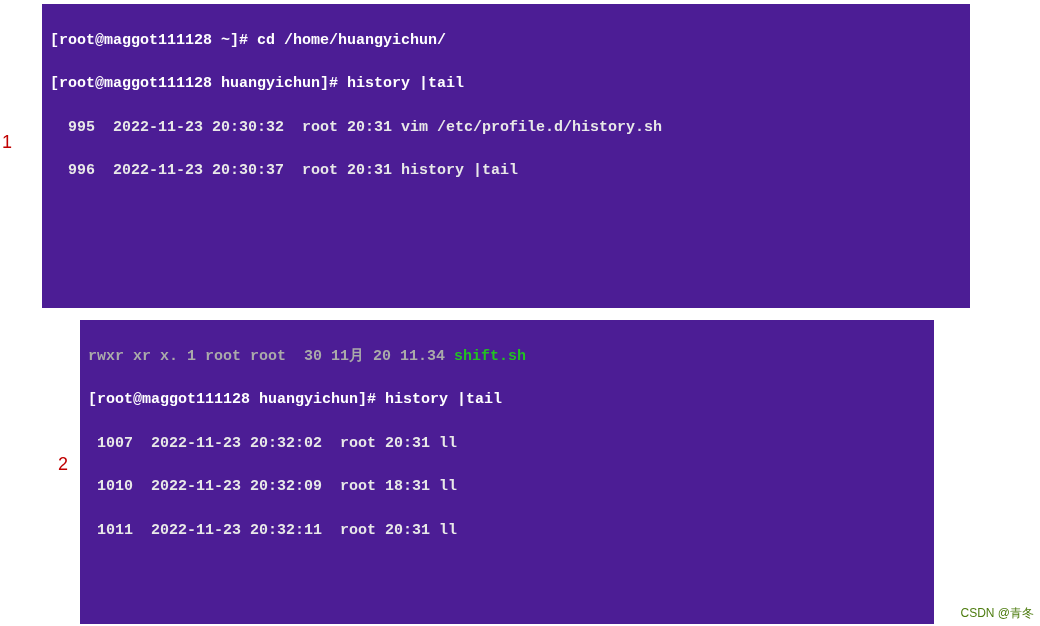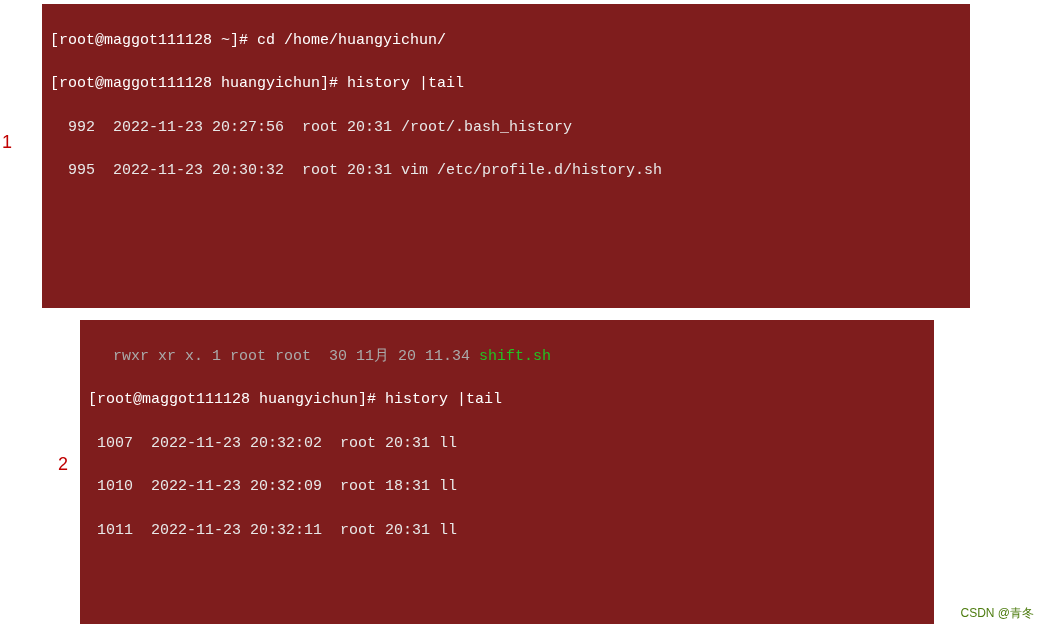--- a/index.html
+++ b/index.html
@@ -13,52 +13,53 @@
     position: relative;
   }
   .label {
     position: absolute;
     color: #c00000;
     font-family: Arial, sans-serif;
     font-size: 18px;
   }
   .term {
     position: absolute;
-    background: #7f1d1d;
+    background: #4c1d95;
     color: #e8e8e8;
     padding: 4px 8px 6px 8px;
     line-height: 1.45;
     white-space: pre;
     overflow: hidden;
+    font-weight: bold;
   }
   .prompt-user { color: #ffffff; }
   .cmd { color: #ffffff; }
   .hist-line { color: #e8e8e8; }
   .green { color: #22c222; }
-  .dim { color: #aaaaaa; margin-left: 25px; }
+  .dim { color: #aaaaaa; }
   .watermark {
     position: absolute;
     right: 6px;
     bottom: 4px;
     color: #4d7c0f;
     font-size: 12px;
     font-family: Arial, sans-serif;
   }
   .row { display: block; }
 </style>
 </head>
 <body>
 
 <div class="label" style="left:2px; top:132px;">1</div>
 
 <div class="term" id="t1" style="left:42px; top:4px; width:912px; height:294px;">
 <span class="row prompt-user">[root@maggot111128 ~]# cd /home/huangyichun/</span>
 <span class="row"><span class="prompt-user">[root@maggot111128 huangyichun]# </span><span class="cmd">history |tail</span></span>
-<span class="row hist-line">  992  2022-11-23 20:27:56  root 20:31 /root/.bash_history</span>
 <span class="row hist-line">  995  2022-11-23 20:30:32  root 20:31 vim /etc/profile.d/history.sh</span>
+<span class="row hist-line">  996  2022-11-23 20:30:37  root 20:31 history |tail</span>
 
 
 
 
 
 </div>
 
 <div class="label" style="left:58px; top:454px;">2</div>
 
 <div class="term" id="t2" style="left:80px; top:320px; width:838px; height:294px;">

